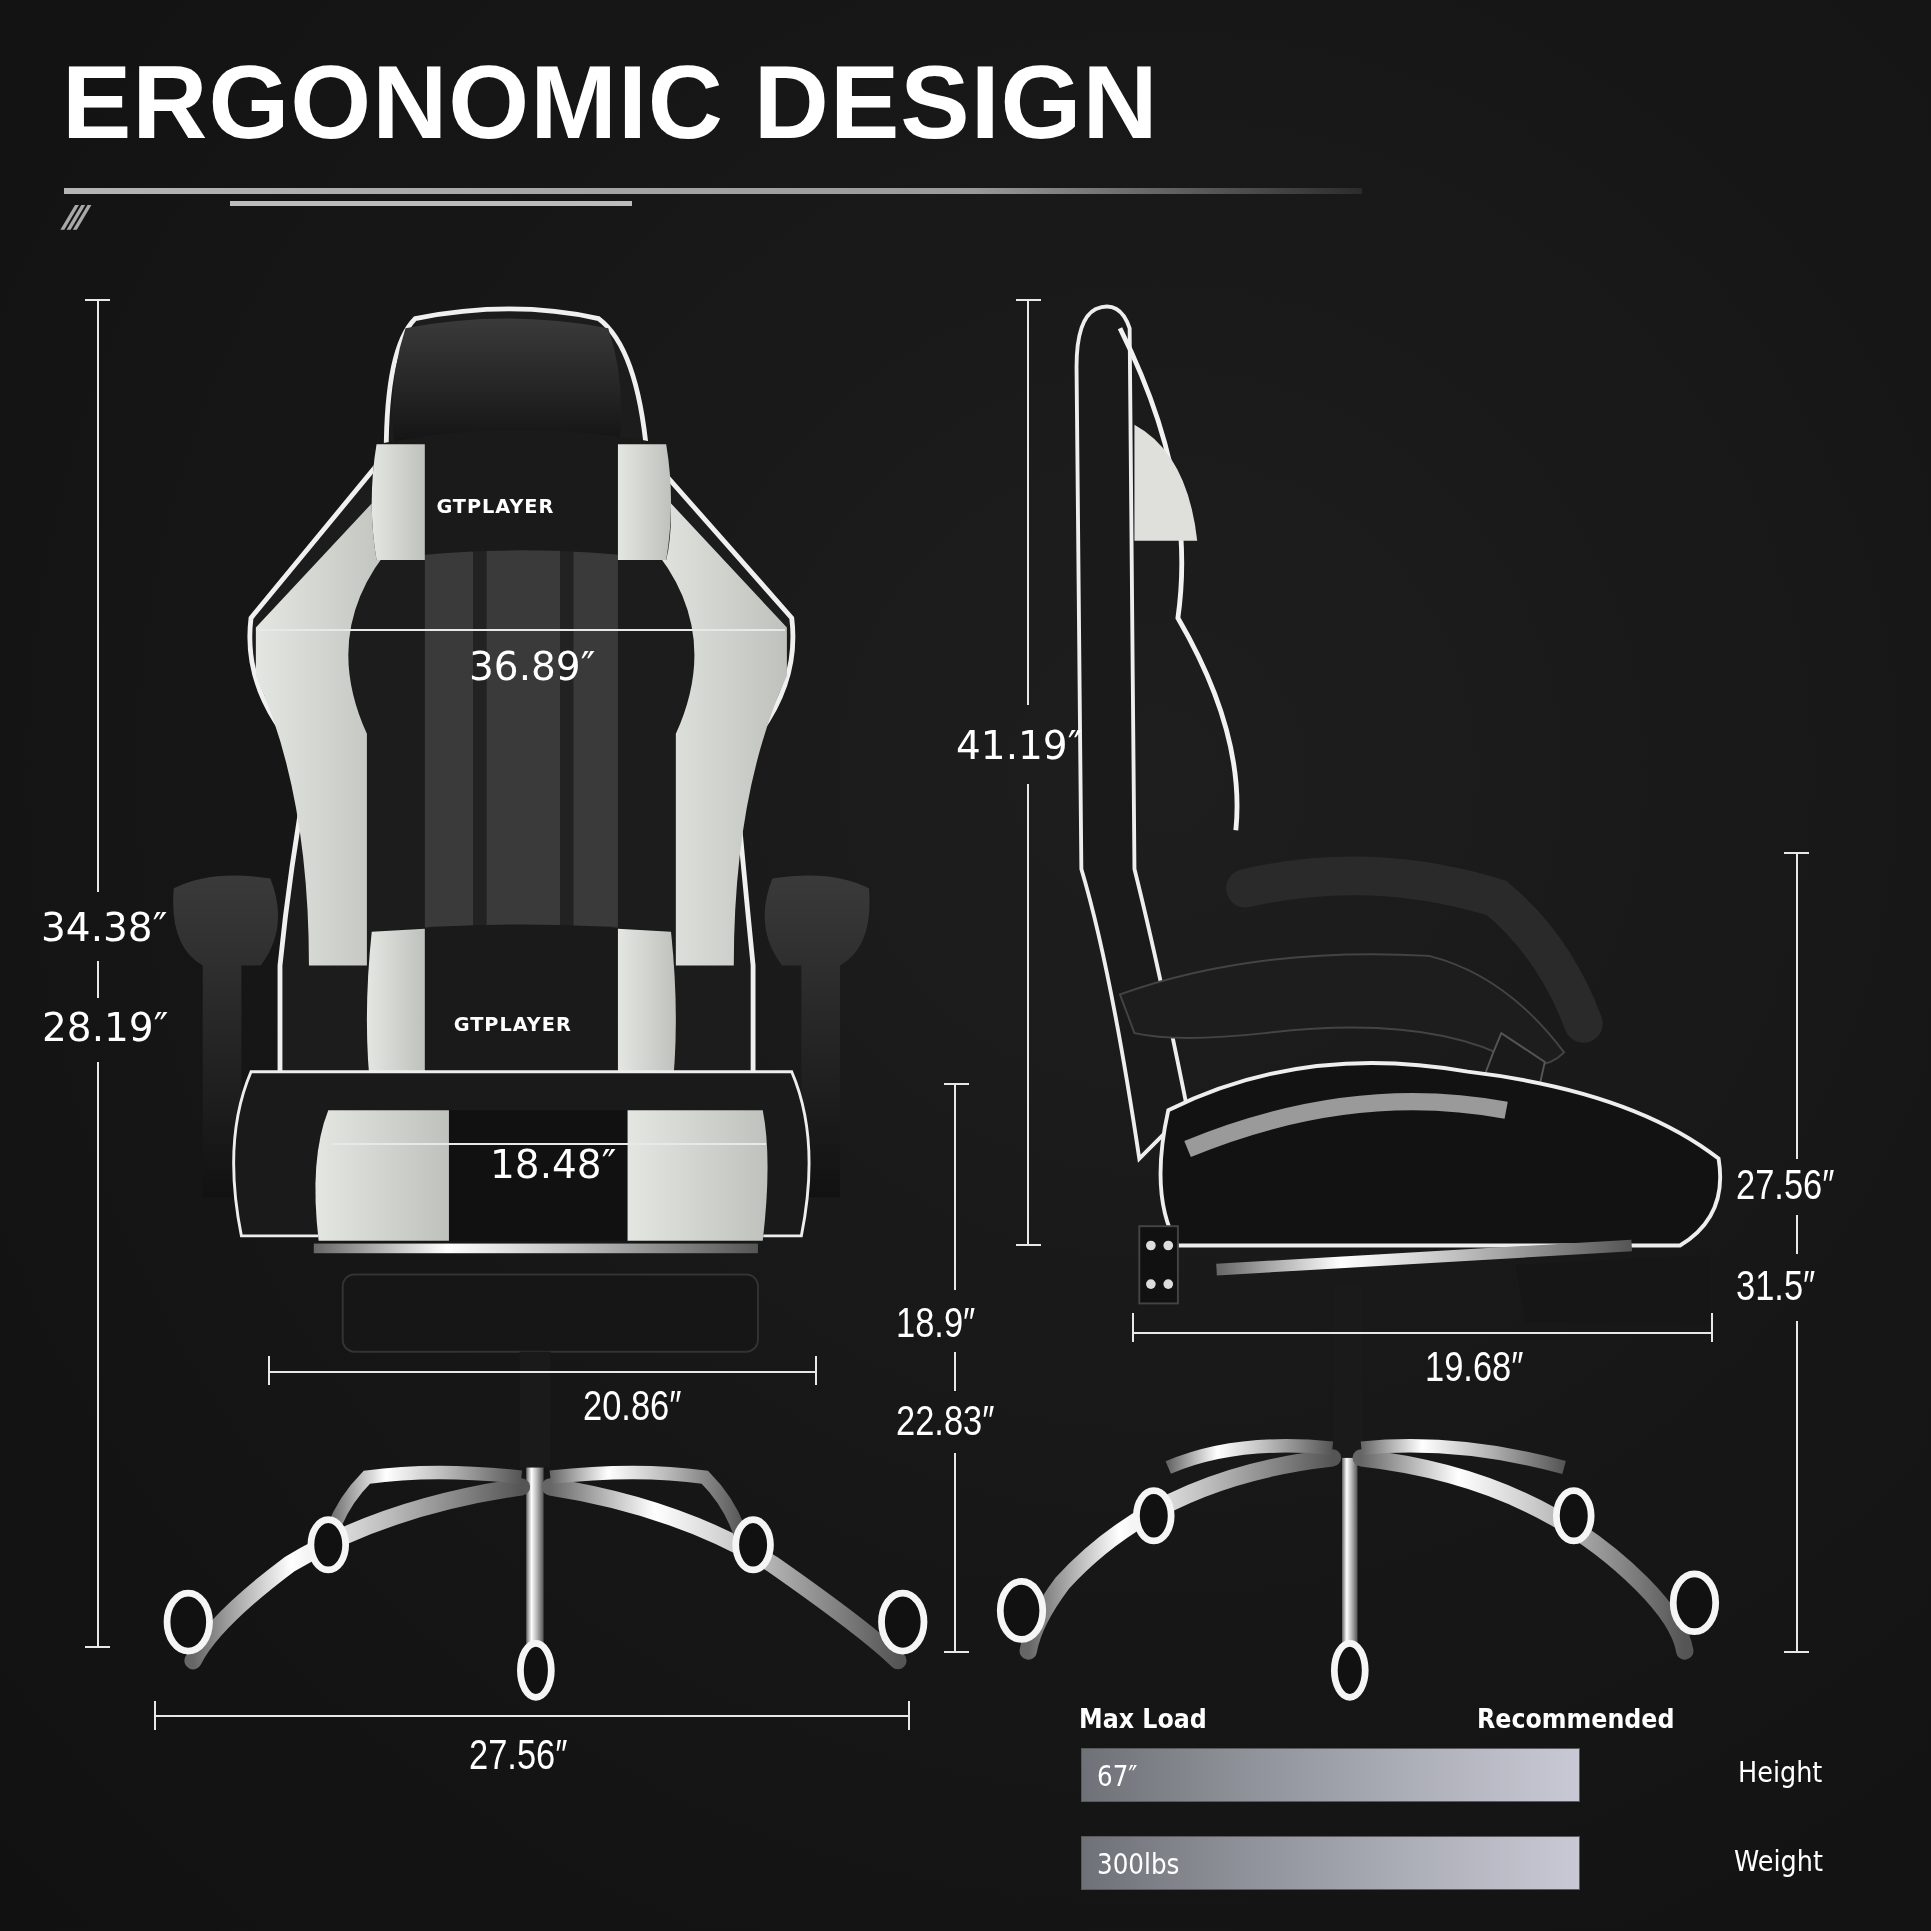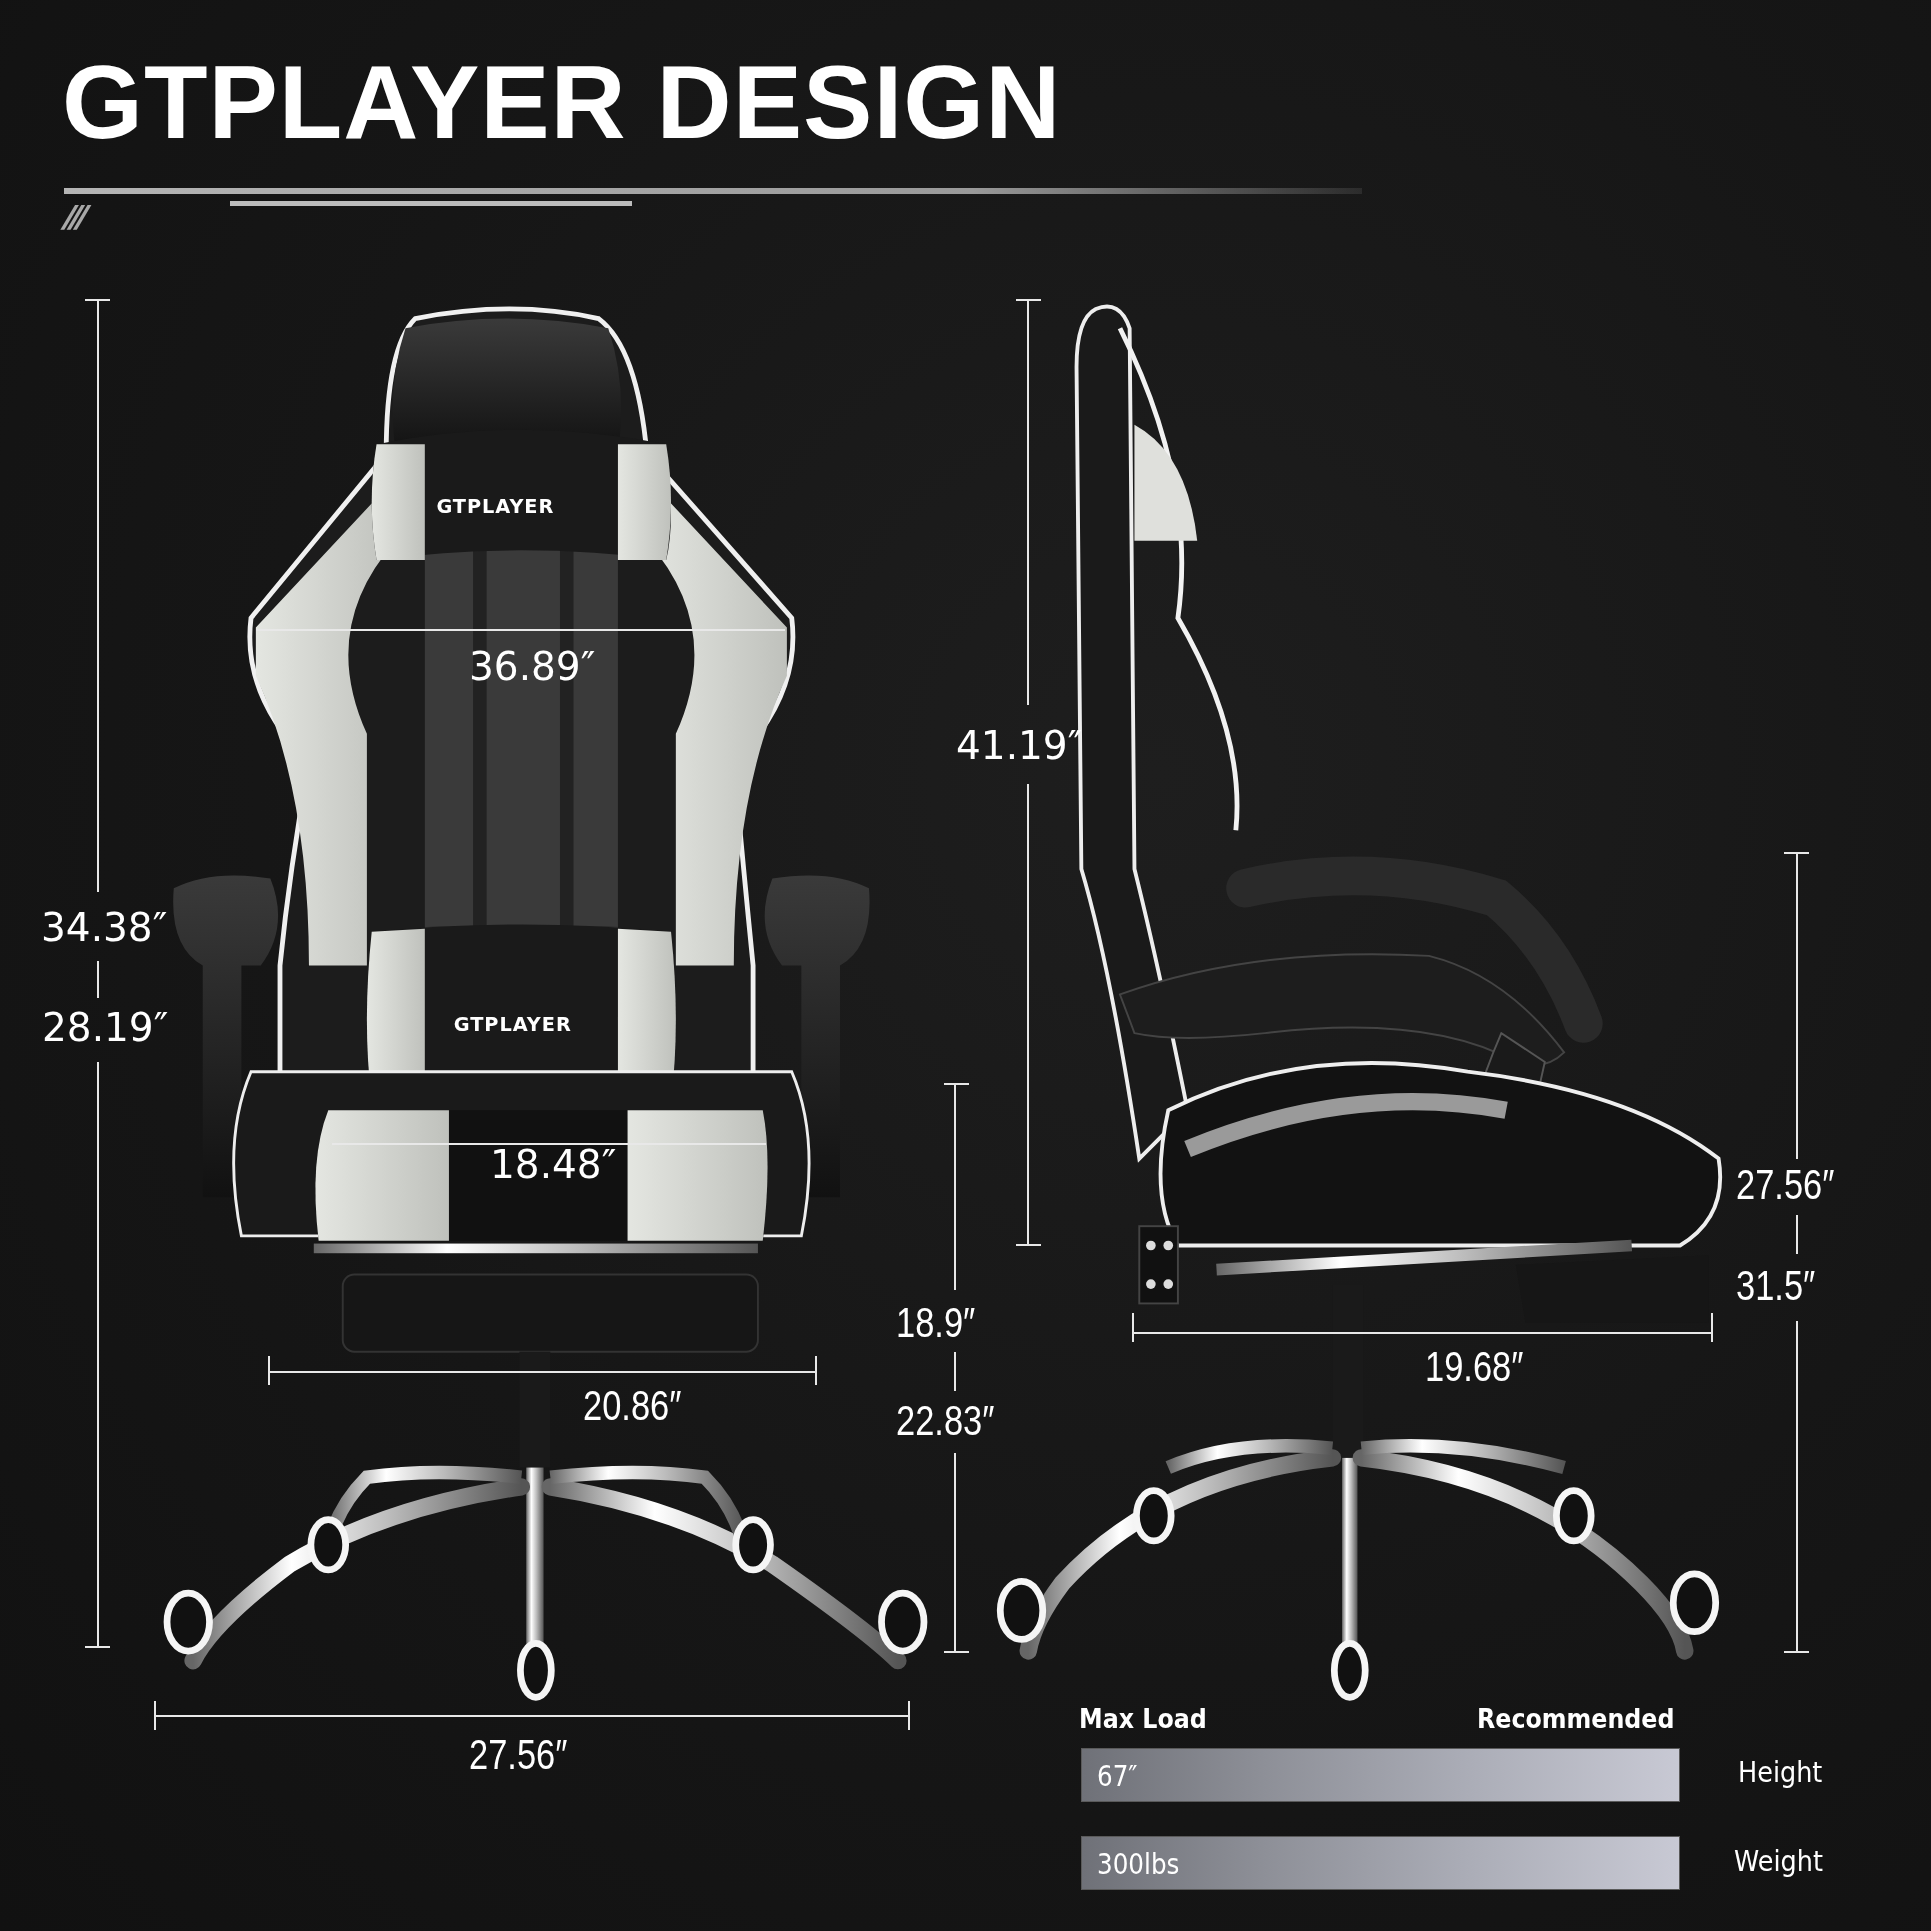--- a/index.html
+++ b/index.html
@@ -24,32 +24,32 @@
     .dim { font-family: "DejaVu Sans", sans-serif; font-size: 39px; color: #fff; line-height: 1; white-space: nowrap; }
     .dim-cond { font-family: "Liberation Sans", sans-serif; font-size: 42px; color: #fff; line-height: 1; transform: scaleX(0.82); transform-origin: left top; white-space: nowrap; }
 
     .vline { width: 1.9px; background: #e8e8e8; }
     .hline { height: 1.9px; background: #e8e8e8; }
     .tick-h { height: 1.9px; width: 25px; background: #e8e8e8; }
     .tick-v { width: 1.9px; height: 29px; background: #e8e8e8; }
 
     .stats-label { font-family: "DejaVu Sans", sans-serif; font-size: 27px; font-weight: 700; color: #fff; transform: scaleX(0.88); transform-origin: left top; }
     .bar {
-      left: 1081px; width: 599px; height: 54px;
+      left: 1081px; width: 499px; height: 54px;
       background: linear-gradient(90deg, #6f7178 0%, #8d8f97 30%, #abadb7 65%, #c8c9d4 100%);
       border: 1px solid #5a5a5a; box-sizing: border-box;
     }
     .bar span { position: absolute; left: 15.4px; top: 9.7px; font-size: 29px; color: #fff; font-family: "DejaVu Sans", sans-serif; transform: scaleX(0.85); transform-origin: left top; }
     .side-label { font-size: 29px; color: #fff; font-family: "DejaVu Sans", sans-serif; transform: scaleX(0.88); transform-origin: left top; }
     svg { position: absolute; overflow: visible; }
   </style>
 </head>
 <body>
 
-<div class="abs title">GTPLAYER DESIGN</div>
+<div class="abs title">ERGONOMIC DESIGN</div>
 <div class="abs rule-long"></div>
 <div class="abs rule-short"></div>
 <div class="abs slashes">///</div>
 
 <svg style="left:0;top:0" width="1931" height="1931" viewBox="0 0 2000 2000">
   <defs>
     <linearGradient id="chrome" x1="0" x2="1">
       <stop offset="0" stop-color="#666"></stop>
         <stop offset="0.3" stop-color="#fff"></stop>
         <stop offset="0.6" stop-color="#bbb"></stop>

